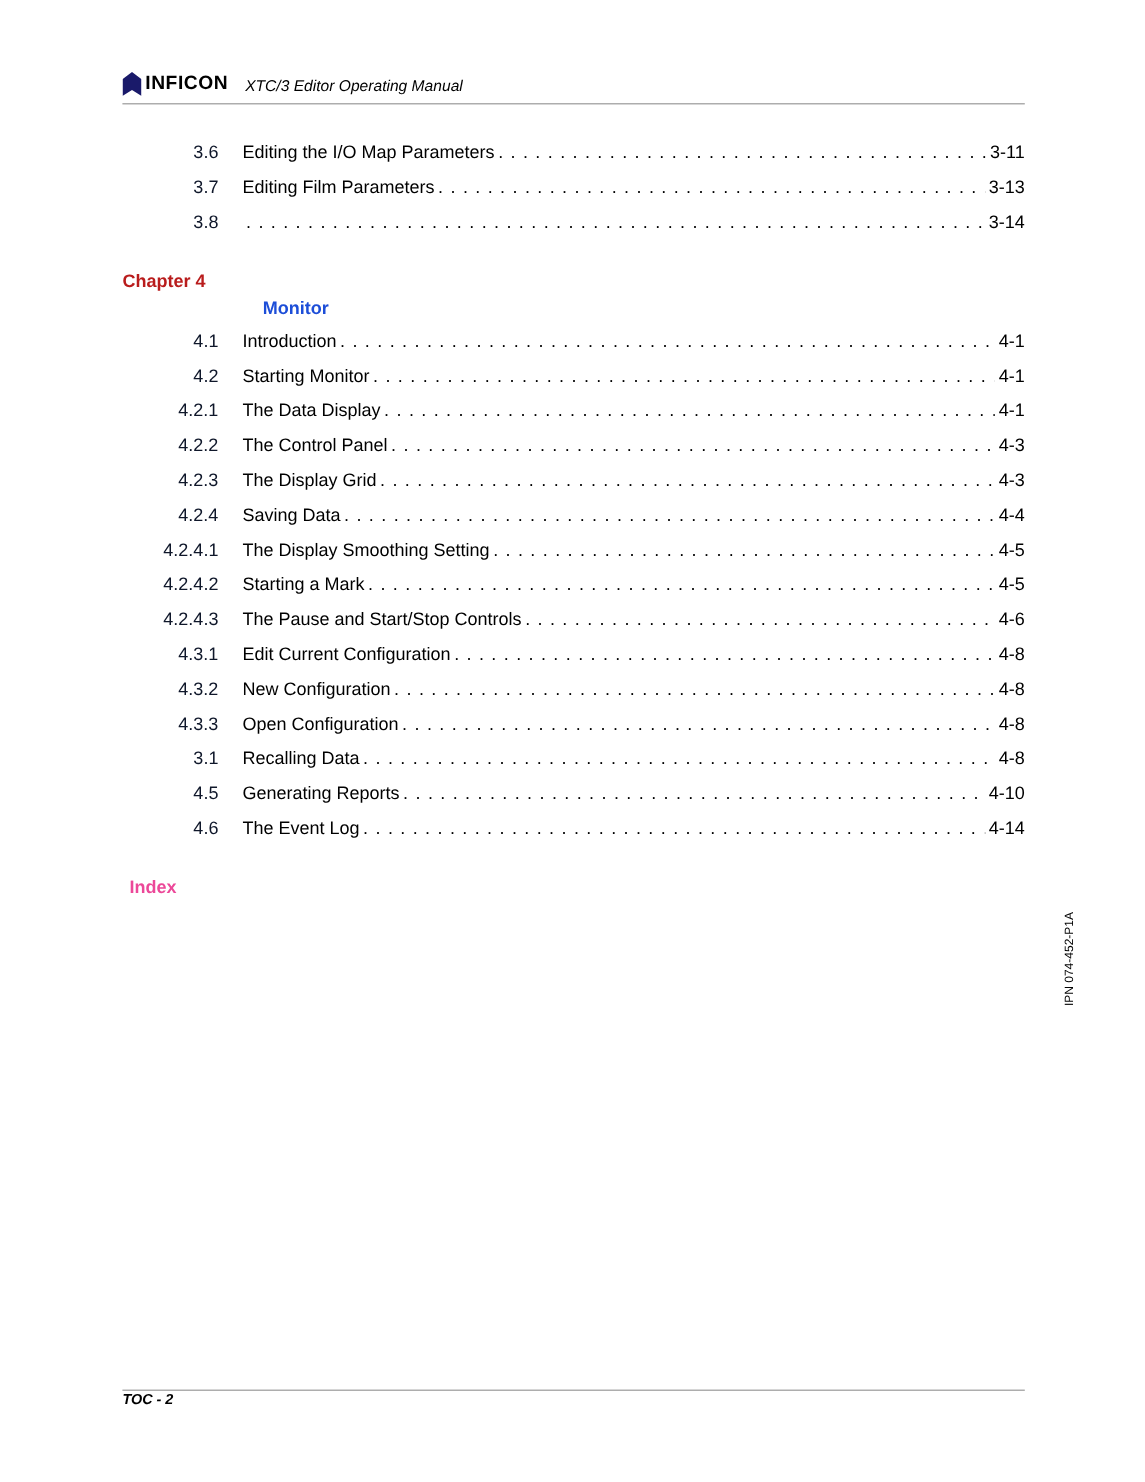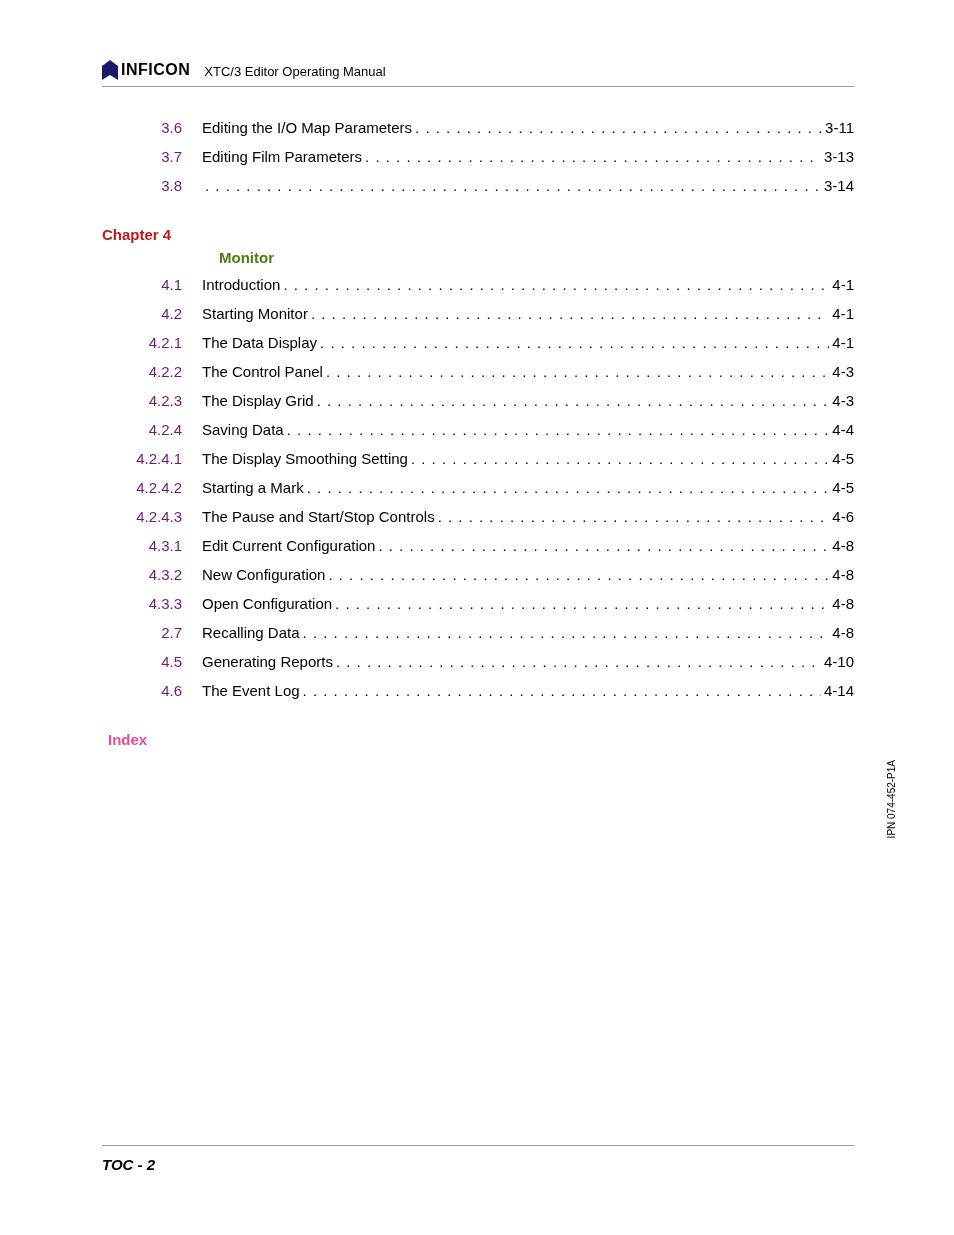--- a/index.html
+++ b/index.html
@@ -36,38 +36,39 @@
     background: #1a1a6a;
     clip-path: polygon(50% 0, 100% 30%, 100% 100%, 50% 75%, 0 100%, 0 30%);
   }
   .logo-text {
     font-weight: bold;
     font-size: 16px;
     letter-spacing: 0.5px;
     color: #000;
   }
   .doc-title {
+    font-style: italic;
     font-size: 13px;
     color: #000;
     margin-left: 4px;
     padding-bottom: 1px;
   }
   .toc {
     margin-top: 30px;
   }
   .toc-row {
     display: flex;
     margin-bottom: 8px;
     line-height: 1.4;
   }
   .num {
     width: 100px;
     text-align: right;
     padding-right: 20px;
-    color: #701a75;
+    color: #0f172a;
     flex-shrink: 0;
   }
   .entry {
     flex: 1;
     display: flex;
     align-items: baseline;
     white-space: nowrap;
     overflow: hidden;
     text-align: center;
   }
@@ -92,41 +93,40 @@
   }
   .chapter-head {
     color: #b91c1c;
     font-weight: bold;
     font-size: 15px;
     margin-top: 30px;
     margin-bottom: 6px;
   }
   .chapter-title {
     font-weight: bold;
-    color: #4d7c0f;
+    color: #1d4ed8;
     margin-left: 117px;
     margin-bottom: 8px;
   }
   .index {
     color: #ec4899;
     font-weight: bold;
     font-size: 15px;
     margin-top: 30px;
     margin-left: 6px;
   }
   .footer {
     position: absolute;
     left: 102px;
     bottom: 62px;
     width: 752px;
     border-top: 1px solid #999;
-    padding-top: 10px;
     font-style: italic;
     font-weight: bold;
-    font-size: 15px;
+    font-size: 12px;
   }
   .side {
     position: absolute;
     right: 68px;
     top: 760px;
     transform: rotate(-90deg);
     transform-origin: right top;
     font-size: 10px;
     color: #000;
   }
@@ -262,21 +262,21 @@
     </div>
     <div class="toc-row">
       <div class="num">4.3.3</div>
       <div class="entry">
           <span class="entry-title">Open Configuration</span>
           <span class="dots"></span>
           <span class="page-ref">4-8</span>
         </div>
     </div>
     <div class="toc-row">
-      <div class="num">2.7</div>
+      <div class="num">3.1</div>
       <div class="entry">
           <span class="entry-title">Recalling Data</span>
           <span class="dots"></span>
           <span class="page-ref">4-8</span>
         </div>
     </div>
     <div class="toc-row">
       <div class="num">4.5</div>
       <div class="entry">
           <span class="entry-title">Generating Reports</span>

